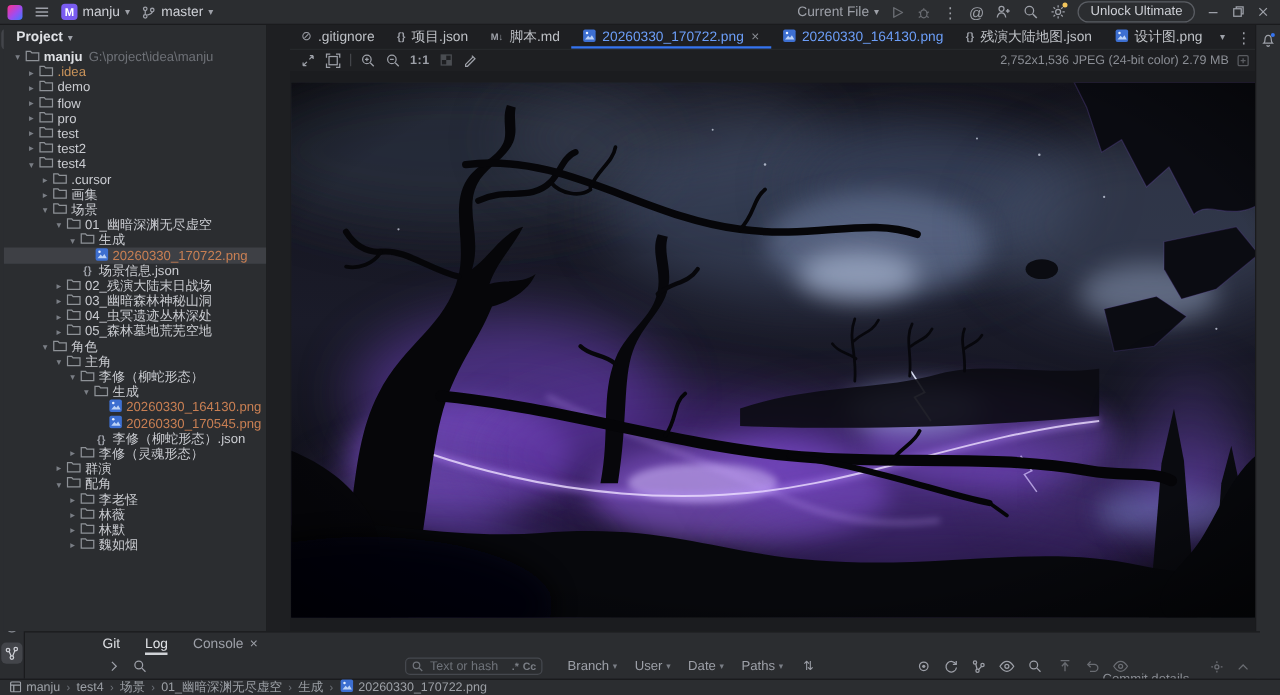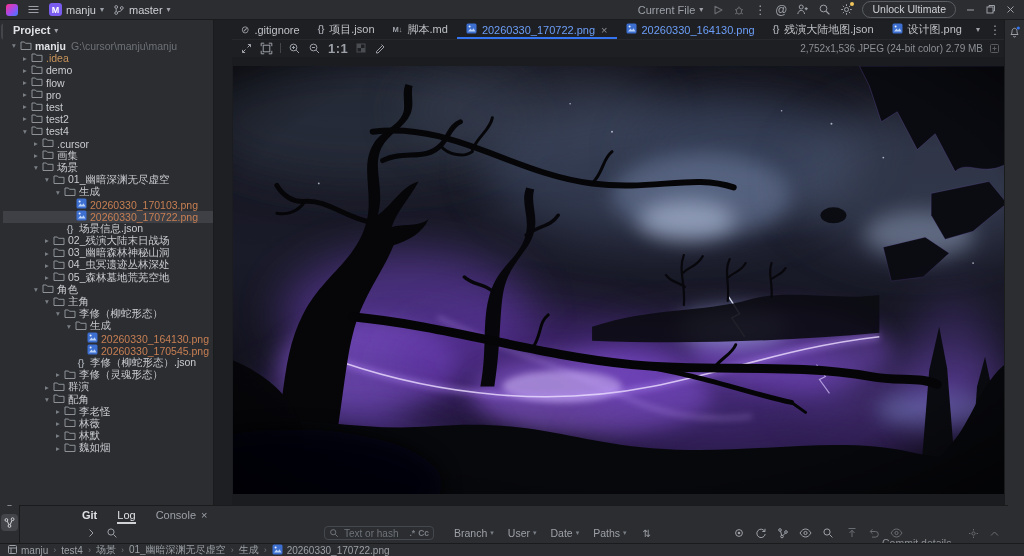--- a/index.html
+++ b/index.html
@@ -57,30 +57,30 @@
   .tabbar{height:20px;display:flex;align-items:stretch;overflow:hidden;border-bottom:1px solid #26282B;}
   .tabs{display:flex;overflow:hidden;flex:1;}
   .tab{display:flex;align-items:center;gap:5px;padding:0 9px;color:#BEC1C6;position:relative;flex:none;}
   .tab.active::after{content:"";position:absolute;left:0;right:0;bottom:0;height:2px;background:#3574F0;}
   .tab .close{color:#8A8D93;font-size:11px;margin-left:1px;}
   .t-blue{color:#6C9EF8;}
   .tab-extra{display:flex;align-items:center;gap:9px;padding:0 7px;color:#9DA0A8;flex:none;}
   .viewer-toolbar{height:16px;display:flex;align-items:center;gap:7px;padding:0 8px;color:#9DA0A8;}
   .vt-sep{width:1px;height:10px;background:#43454A;}
   .vt-info{margin-left:auto;color:#8B8E95;font-size:10px;display:flex;align-items:center;gap:6px;}
-  .one2one{font-size:13px;font-weight:bold;color:#9DA0A8;letter-spacing:.5px;}
+  .one2one{font-size:10px;font-weight:bold;color:#9DA0A8;letter-spacing:.5px;}
   .viewer{position:absolute;left:0;top:37px;right:0;bottom:0;background:#1B1C1F;}
   .artwork{position:absolute;left:1px;right:1px;top:9px;bottom:11px;}
   .artwork svg{width:100%;height:100%;display:block;}
 
   
   .gitpanel{position:absolute;left:20px;top:505px;width:988px;height:38px;background:#2B2D30;
             border-top:1px solid #1A1B1D;overflow:hidden;}
   .git-header{height:18px;display:flex;align-items:center;gap:20px;padding-left:62px;font-size:11px;}
-  .git-title{font-weight:bold;color:#DFE1E5;}
+  .git-title{font-weight:normal;color:#DFE1E5;}
   .git-tab{position:relative;color:#9DA0A8;display:flex;align-items:center;gap:5px;height:100%;}
   .git-tab.active{color:#DFE1E5;}
   .git-tab.active::after{content:"";position:absolute;left:0;right:0;bottom:0;height:2px;background:#D0D2D6;}
   .git-toolbar{height:18px;display:flex;align-items:center;padding-left:66px;position:relative;
                font-size:10.5px;color:#9DA0A8;gap:10px;}
   .git-search{margin-left:196px;width:110px;height:14px;border:1px solid #45484E;border-radius:4px;
               display:flex;align-items:center;gap:3px;padding:0 4px;}
   .git-search input{flex:1;min-width:0;background:transparent;border:0;outline:0;color:#BEC1C6;
                     font-size:10px;font-family:"Liberation Sans",sans-serif;}
   .git-search input::placeholder{color:#6F737A;}
@@ -279,21 +279,21 @@
     </div>
     <div class="tree" id="project-tree">
         <div class="tree-row" style="padding-left: 6px;">
           <span class="t-chev">▾</span>
           <span class="t-icon">
             <span><svg width="12" height="11" viewBox="0 0 12 11">
                 <path d="M1 2h3.4l1.1 1.3H11v6.2H1Z" fill="none" stroke="#8E9297"></path>
               </svg></span>
           </span>
           <span class="t-label bold">manju</span>
-          <span class="t-hint">G:\cursor\manju\manju</span>
+          <span class="t-hint">G:\project\idea\manju</span>
         </div>
         <div class="tree-row" style="padding-left: 17px;">
           <span class="t-chev">▸</span>
           <span class="t-icon">
             <span><svg width="12" height="11" viewBox="0 0 12 11">
                 <path d="M1 2h3.4l1.1 1.3H11v6.2H1Z" fill="none" stroke="#8E9297"></path>
               </svg></span>
           </span>
           <span class="t-label idea">.idea</span>
         </div>
@@ -388,31 +388,20 @@
           <span class="t-label">01_幽暗深渊无尽虚空</span>
         </div>
         <div class="tree-row" style="padding-left: 50px;">
           <span class="t-chev">▾</span>
           <span class="t-icon">
             <span><svg width="12" height="11" viewBox="0 0 12 11">
                 <path d="M1 2h3.4l1.1 1.3H11v6.2H1Z" fill="none" stroke="#8E9297"></path>
               </svg></span>
           </span>
           <span class="t-label">生成</span>
-        </div>
-        <div class="tree-row" style="padding-left: 61px;">
-          <span class="t-chev"></span>
-          <span class="t-icon">
-            <span><svg width="11" height="11" viewBox="0 0 11 11">
-                <rect x="0.5" y="0.5" width="10" height="10" rx="1.5" fill="#3D6FD1"></rect>
-                <path d="M2 8.5 4.5 5.5 6 7.2 7.5 5.2 9.5 8.5Z" fill="#BBD2F7"></path>
-                <circle cx="3.6" cy="3.4" r="1" fill="#E8F0FF"></circle>
-              </svg></span>
-          </span>
-          <span class="t-label vcs">20260330_170103.png</span>
         </div>
         <div class="tree-row selected" style="padding-left: 61px;">
           <span class="t-chev"></span>
           <span class="t-icon">
             <span><svg width="11" height="11" viewBox="0 0 11 11">
                 <rect x="0.5" y="0.5" width="10" height="10" rx="1.5" fill="#3D6FD1"></rect>
                 <path d="M2 8.5 4.5 5.5 6 7.2 7.5 5.2 9.5 8.5Z" fill="#BBD2F7"></path>
                 <circle cx="3.6" cy="3.4" r="1" fill="#E8F0FF"></circle>
               </svg></span>
           </span>

